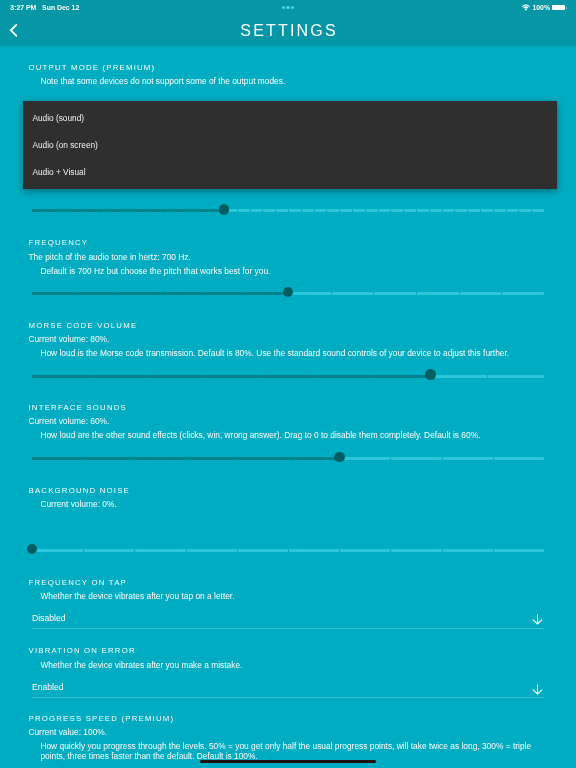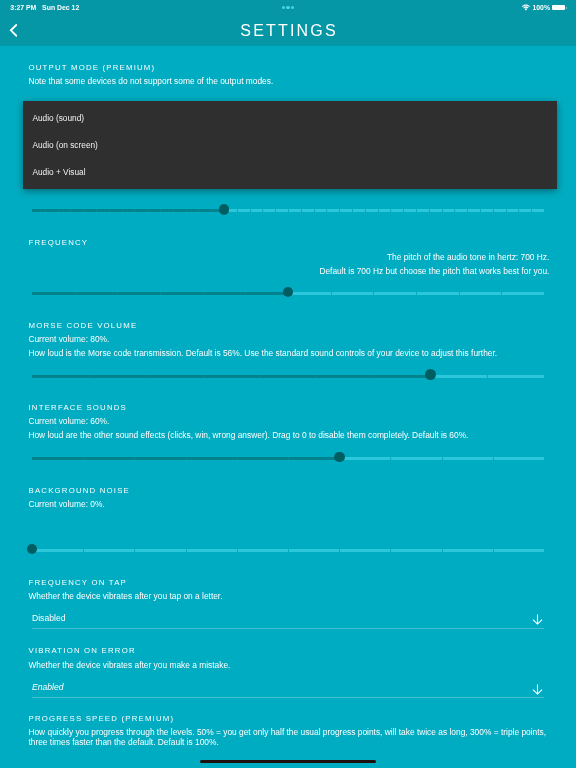--- a/index.html
+++ b/index.html
@@ -53,21 +53,21 @@
   
   .content { position: absolute; top: 0; left: 0; width: 576px; height: 768px; }
   .section { position: absolute; left: 0; width: 576px; }
   .sec-title {
     position:absolute; left: 28.5px; top: 0;
     font-size: 7.8px; letter-spacing: 1.2px; color: #ffffff; font-weight: 400;
     line-height: 8px; white-space: nowrap;
   }
   .sec-body { position: absolute; left: 28.4px; width: 521px; }
   .sec-line { font-size: 8.4px; line-height: 9.5px; color: #ffffff; margin: 0 0 4.5px 0; }
-  .sec-line:last-child { margin-bottom: 0; }
+  .sec-line:last-child { margin-bottom: 0; margin-left: 12px; }
 
   
   .slider { position: absolute; left: 32px; width: 512px; height: 12px; }
   .track { position: absolute; left: 0; width: 512px; top: 4.6px; height: 2.9px; background: #2cc7db; z-index: 0; }
   .track-fill { position: absolute; left: 0; top: 4.6px; height: 2.9px; background: #01828c; z-index: 2; }
   .ticks { position: absolute; left: 0; width: 512px; top: 4.6px; height: 2.9px; overflow: hidden; }
   .ticks.under { z-index: 3; }
   .ticks.over  { z-index: 3; }
   .tick { position: absolute; top: 0px; width: 1px; height: 2.9px; background: rgba(0,172,193,0.95); }
   .ticks.under .tick { background: rgba(0,172,193,0.30); }
@@ -182,21 +182,21 @@
           <div class="tick" style="left:128px"></div>
           <div class="tick" style="left:140.8px"></div>
           <div class="tick" style="left:153.6px"></div>
           <div class="tick" style="left:166.4px"></div>
           <div class="tick" style="left:179.2px"></div>
         </div>
         <div class="thumb" style="left:192px"></div>
       </div>
       <div class="section" style="top: 239.3px;">
         <div class="sec-title">FREQUENCY</div>
-        <div class="sec-body" style="top: 13.3px; text-align: right;">
+        <div class="sec-body" style="top: 13.3px;">
           <p class="sec-line">The pitch of the audio tone in hertz: 700 Hz.</p>
           <p class="sec-line">Default is 700 Hz but choose the pitch that works best for you.</p>
         </div>
       </div>
       <div class="slider" style="top: 287.35px;">
         <div class="track"></div>
         <div class="ticks over" style="left:256px;width:256px">
           <div class="tick" style="left:0px"></div>
           <div class="tick" style="left:42.666666666666686px"></div>
           <div class="tick" style="left:85.33333333333331px"></div>
@@ -211,21 +211,21 @@
           <div class="tick" style="left:128px"></div>
           <div class="tick" style="left:170.66666666666666px"></div>
           <div class="tick" style="left:213.33333333333334px"></div>
         </div>
         <div class="thumb" style="left:256px"></div>
       </div>
       <div class="section" style="top: 321.8px;">
         <div class="sec-title">MORSE CODE VOLUME</div>
         <div class="sec-body" style="top: 13.3px;">
           <p class="sec-line">Current volume: 80%.</p>
-          <p class="sec-line">How loud is the Morse code transmission. Default is 56%. Use the standard sound controls of your device to adjust this further.</p>
+          <p class="sec-line">How loud is the Morse code transmission. Default is 80%. Use the standard sound controls of your device to adjust this further.</p>
         </div>
       </div>
       <div class="slider" style="top: 370.05px;">
         <div class="track"></div>
         <div class="ticks over" style="left:398.3px;width:113.69999999999999px">
           <div class="tick" style="left:-0.07777777777778283px"></div>
           <div class="tick" style="left:56.811111111111074px"></div>
         </div>
         <div class="track-fill" style="width:398.3px"></div>
         <div class="ticks under" style="width:398.3px">
@@ -299,30 +299,31 @@
         <span class="select-arrow"><svg width="11" height="11" viewBox="0 0 110 110">
             <path d="M55 4 V101 M9 56 L55 101 L101 56" fill="none" stroke="#fff" stroke-width="11" stroke-linecap="butt" stroke-linejoin="miter"></path>
           </svg></span>
       </div>
       <div class="section" style="top: 647.3px;">
         <div class="sec-title">VIBRATION ON ERROR</div>
         <div class="sec-body" style="top: 13.3px;">
           <p class="sec-line">Whether the device vibrates after you make a mistake.</p>
         </div>
       </div>
-      <div class="select" style="top: 681.4px; font-style: italic;">
+      <div class="select" style="top: 681.4px;">
         <div class="select-value">Enabled</div>
         <div class="select-line"></div>
         <span class="select-arrow"><svg width="11" height="11" viewBox="0 0 110 110">
             <path d="M55 4 V101 M9 56 L55 101 L101 56" fill="none" stroke="#fff" stroke-width="11" stroke-linecap="butt" stroke-linejoin="miter"></path>
           </svg></span>
       </div>
       <div class="section" style="top: 715.2px;">
         <div class="sec-title">PROGRESS SPEED (PREMIUM)</div>
         <div class="sec-body" style="top: 13.3px;">
+          <p class="sec-line">Current value: 100%.</p>
           <p class="sec-line">How quickly you progress through the levels. 50% = you get only half the usual progress points, will take twice as long, 300% = triple points, three times faster than the default. Default is 100%.</p>
         </div>
       </div>
     </div>
 
   <div class="dropdown">
       <div class="dd-item" style="top: 12.1px;">Audio (sound)</div>
       <div class="dd-item" style="top: 39.2px;">Audio (on screen)</div>
       <div class="dd-item" style="top: 66.1px;">Audio + Visual</div>
     </div>

